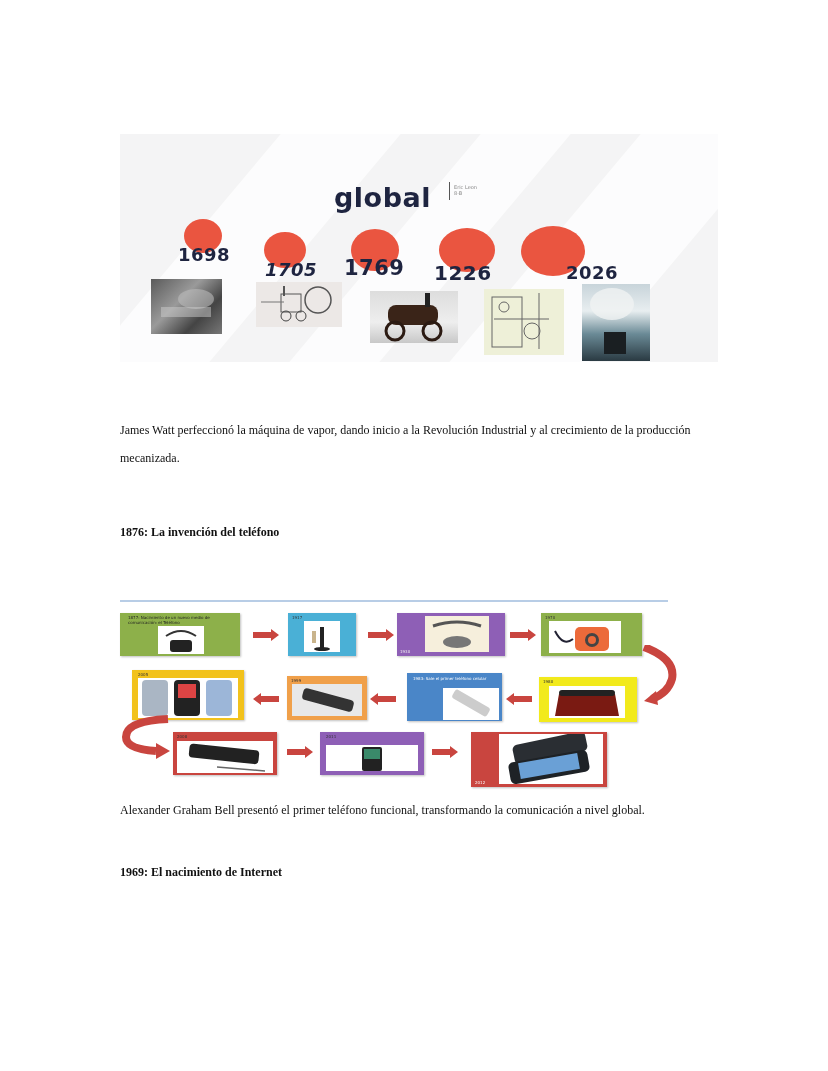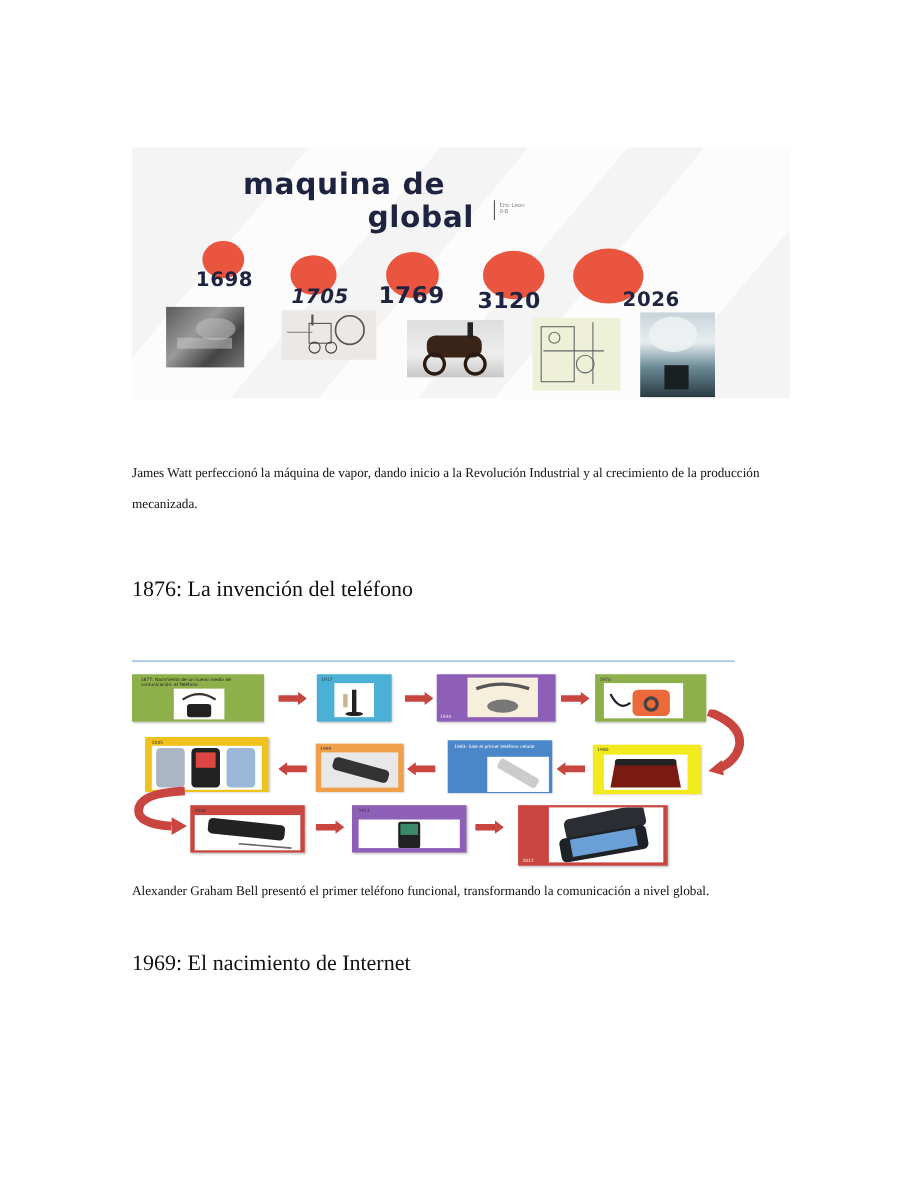--- a/index.html
+++ b/index.html
@@ -11,56 +11,55 @@
   #vapor .stripe { position:absolute; background:rgba(255,255,255,0.75); transform:skewX(-40deg); }
   #vapor .title { position:absolute; font-family:"DejaVu Sans", sans-serif; font-weight:bold; color:#1e2440; font-size:27px; letter-spacing:0.5px; line-height:1; }
   #vapor .author-bar { position:absolute; left:329px; top:48px; width:1px; height:18px; background:#555; }
   #vapor .author { position:absolute; left:334px; top:50px; font-family:"DejaVu Sans", sans-serif; font-size:5px; color:#888; line-height:6px; }
   #vapor .dot { position:absolute; background:#ea5540; border-radius:50%; }
   #vapor .year { position:absolute; font-family:"DejaVu Sans", sans-serif; font-weight:bold; color:#1e2440; font-size:18px; letter-spacing:0.5px; line-height:1; }
   #vapor .pic { position:absolute; overflow:hidden; }
 
   
   .para { font-size:12px; line-height:28px; }
-  .heading { font-size:20px; font-weight:normal; }
+  .heading { font-size:12px; font-weight:bold; }
 
   
   #phone { left:120px; top:600px; width:560px; height:190px; background:#ffffff; }
   #phone .topline { position:absolute; left:0; top:0; width:548px; height:2px; background:#b8cde6; }
   #phone .box { position:absolute; box-shadow:1px 1px 2px rgba(0,0,0,0.25); }
   #phone .inner { position:absolute; background:#fff; }
   #phone .lbl { position:absolute; font-family:"DejaVu Sans", sans-serif; font-size:4px; color:#333; line-height:5px; }
   #phone .arrow-r, #phone .arrow-l { position:absolute; width:26px; height:12px; }
 </style>
 </head>
 <body>
 
 <div id="vapor" class="abs">
   <div class="stripe" style="left:60px;top:-20px;width:120px;height:280px;"></div>
   <div class="stripe" style="left:260px;top:-20px;width:90px;height:280px;"></div>
   <div class="stripe" style="left:420px;top:-20px;width:140px;height:280px;"></div>
 
-  <div class="title" style="left:101px;top:20px;">maquina de</div>
   <div class="title" style="left:214px;top:50px;">global</div>
   <div class="author-bar"></div>
   <div class="author">
     <div>Eric Leon</div>
     <div>8-B</div>
   </div>
 
   <div class="dot" style="left:64px;top:85px;width:38px;height:34px;"></div>
   <div class="dot" style="left:144px;top:98px;width:42px;height:36px;"></div>
   <div class="dot" style="left:231px;top:95px;width:48px;height:42px;"></div>
   <div class="dot" style="left:319px;top:94px;width:56px;height:44px;"></div>
   <div class="dot" style="left:401px;top:92px;width:64px;height:50px;"></div>
 
   <div class="year" style="left:58px;top:112px;">1698</div>
   <div class="year" style="left:145px;top:127px;font-style:italic;">1705</div>
   <div class="year" style="left:224px;top:124px;font-size:21px;">1769</div>
-  <div class="year" style="left:314px;top:129px;font-size:20px;">3120</div>
+  <div class="year" style="left:314px;top:129px;font-size:20px;">1226</div>
   <div class="year" style="left:446px;top:130px;">2026</div>
 
   <div class="pic" style="left:31px;top:145px;width:71px;height:55px;background:linear-gradient(135deg,#5a5a5a,#9a9a9a 40%,#444 70%,#777);">
     <svg width="71" height="55">
         <ellipse cx="45" cy="20" rx="18" ry="10" fill="#bbb" opacity="0.6"></ellipse>
         <rect x="10" y="28" width="50" height="10" fill="#ccc" opacity="0.5"></rect>
       </svg>
   </div>
   <div class="pic" style="left:136px;top:148px;width:86px;height:45px;background:#ece8e6;">
     <svg width="86" height="45">

